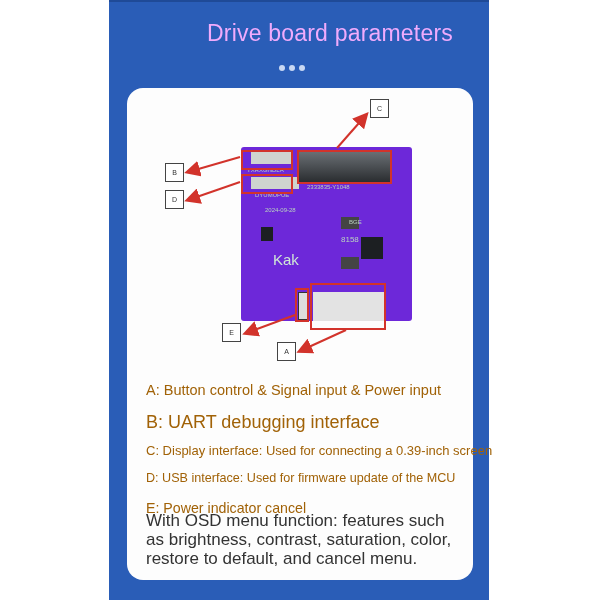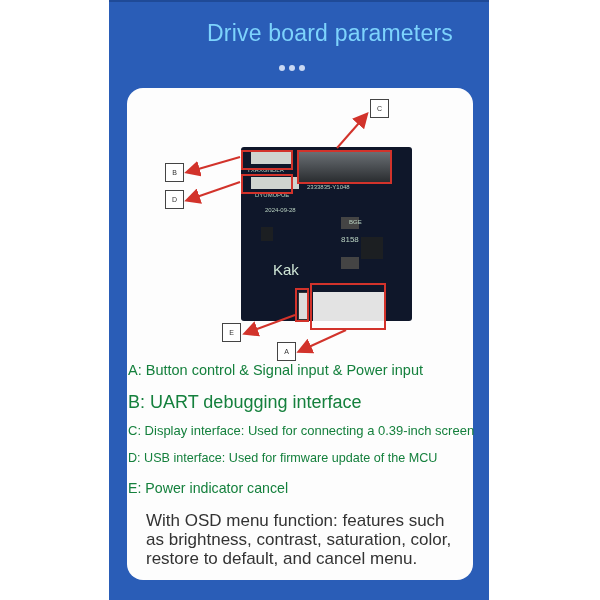--- a/index.html
+++ b/index.html
@@ -1,34 +1,34 @@
 <!DOCTYPE html>
 <html><head>
 <meta charset="utf-8">
 <style>
   html,body{margin:0;padding:0;background:#ffffff;}
   body{width:600px;height:600px;position:relative;overflow:hidden;font-family:"Liberation Sans","DejaVu Sans",sans-serif;}
   .panel{position:absolute;left:109px;top:0;width:380px;height:600px;background:#2a5db7;}
   .panel-topline{position:absolute;left:0;top:0;width:100%;height:2px;background:#1f4a97;}
-  .title{position:absolute;left:0;top:20px;width:100%;text-align:right;padding-right:36px;box-sizing:border-box;color:#7dd3fc;font-size:23px;letter-spacing:0.2px;}
+  .title{position:absolute;left:0;top:20px;width:100%;text-align:right;padding-right:36px;box-sizing:border-box;color:#f0abfc;font-size:23px;letter-spacing:0.2px;}
   .dots{position:absolute;left:170px;top:65px;display:flex;gap:4px;}
   .dot{width:6px;height:6px;border-radius:50%;background:#c9d8f3;}
   .card{position:absolute;left:18px;top:88px;width:346px;height:492px;background:#fdfdfd;border-radius:16px;}
-  .board{position:absolute;left:241px;top:147px;width:171px;height:174px;background:#0f172a;border-radius:3px;overflow:hidden;}
+  .board{position:absolute;left:241px;top:147px;width:171px;height:174px;background:#6d28d9;border-radius:3px;overflow:hidden;}
   .board .conn{position:absolute;left:58px;top:5px;width:92px;height:30px;background:linear-gradient(#6a6f74,#2a2d30);}
   .board .hdr{position:absolute;left:10px;width:60px;height:12px;background:#cfd4cf;}
-  .board .kak{position:absolute;left:32px;top:114px;color:#cfe6d6;font-size:15px;}
+  .board .kak{position:absolute;left:32px;top:104px;color:#cfe6d6;font-size:15px;}
   .board .txt{position:absolute;color:#b9d2c1;font-size:6px;}
   .board .chip{position:absolute;background:#1c1f22;}
   .board .plug{position:absolute;left:72px;top:145px;width:72px;height:30px;background:#e3e3e3;}
   .board .led{position:absolute;left:57px;top:145px;width:9px;height:26px;background:#ddd;border:1px solid #333;}
   .redbox{position:absolute;border:2px solid #d2332b;box-sizing:border-box;}
   .lbl{position:absolute;width:19px;height:19px;border:1.5px solid #444;box-sizing:border-box;background:#fff;font-size:7px;color:#333;display:flex;align-items:center;justify-content:center;}
   svg.arrows{position:absolute;left:0;top:0;}
-  .desc{position:absolute;left:128px;color:#15803d;white-space:nowrap;}
+  .desc{position:absolute;left:146px;color:#a16207;white-space:nowrap;margin-top:20px;}
   .note{position:absolute;left:146px;top:511px;width:310px;color:#333;font-size:17px;line-height:19px;}
 </style>
 </head>
 <body>
 
 <div class="panel">
   <div class="panel-topline"></div>
   <div class="title">Drive board parameters</div>
   <div class="dots">
     <div class="dot"></div>

